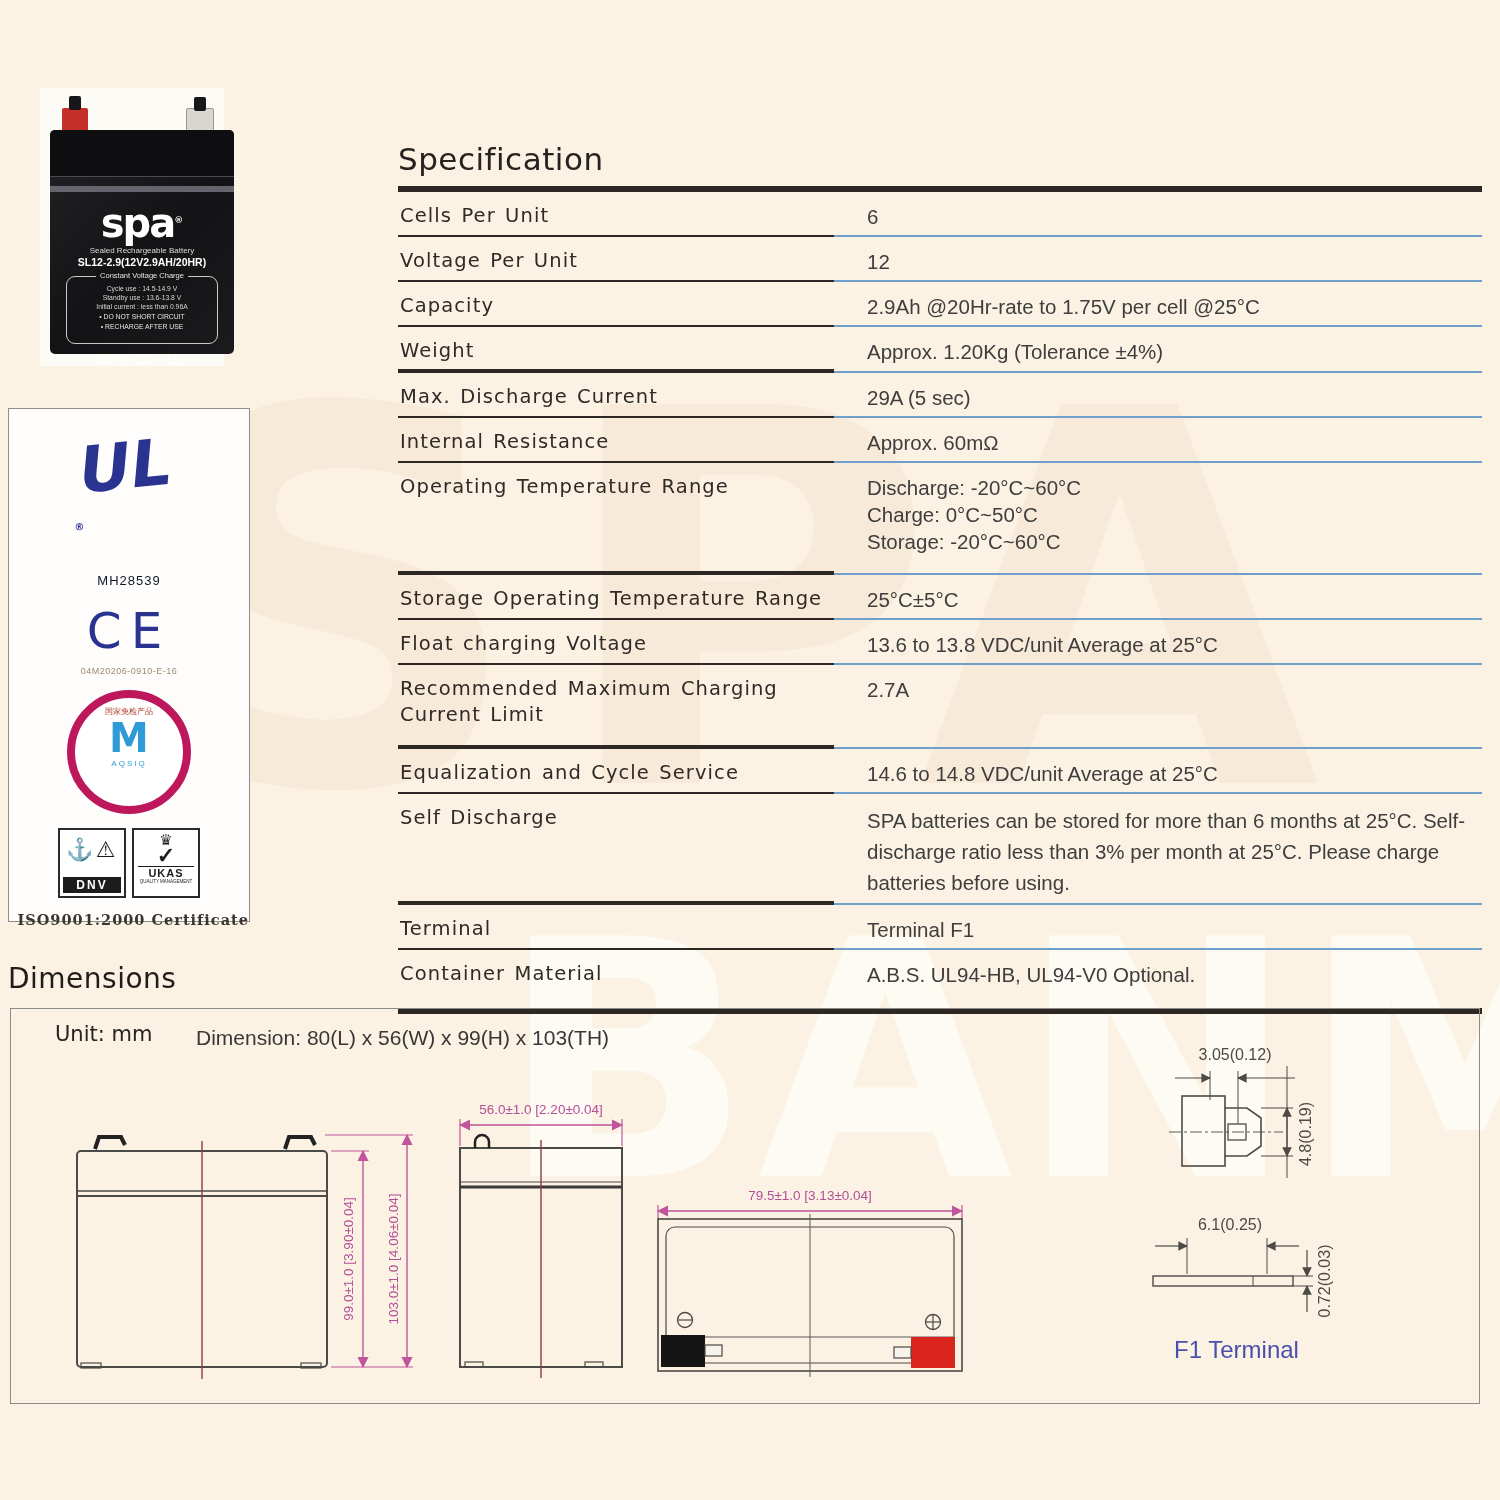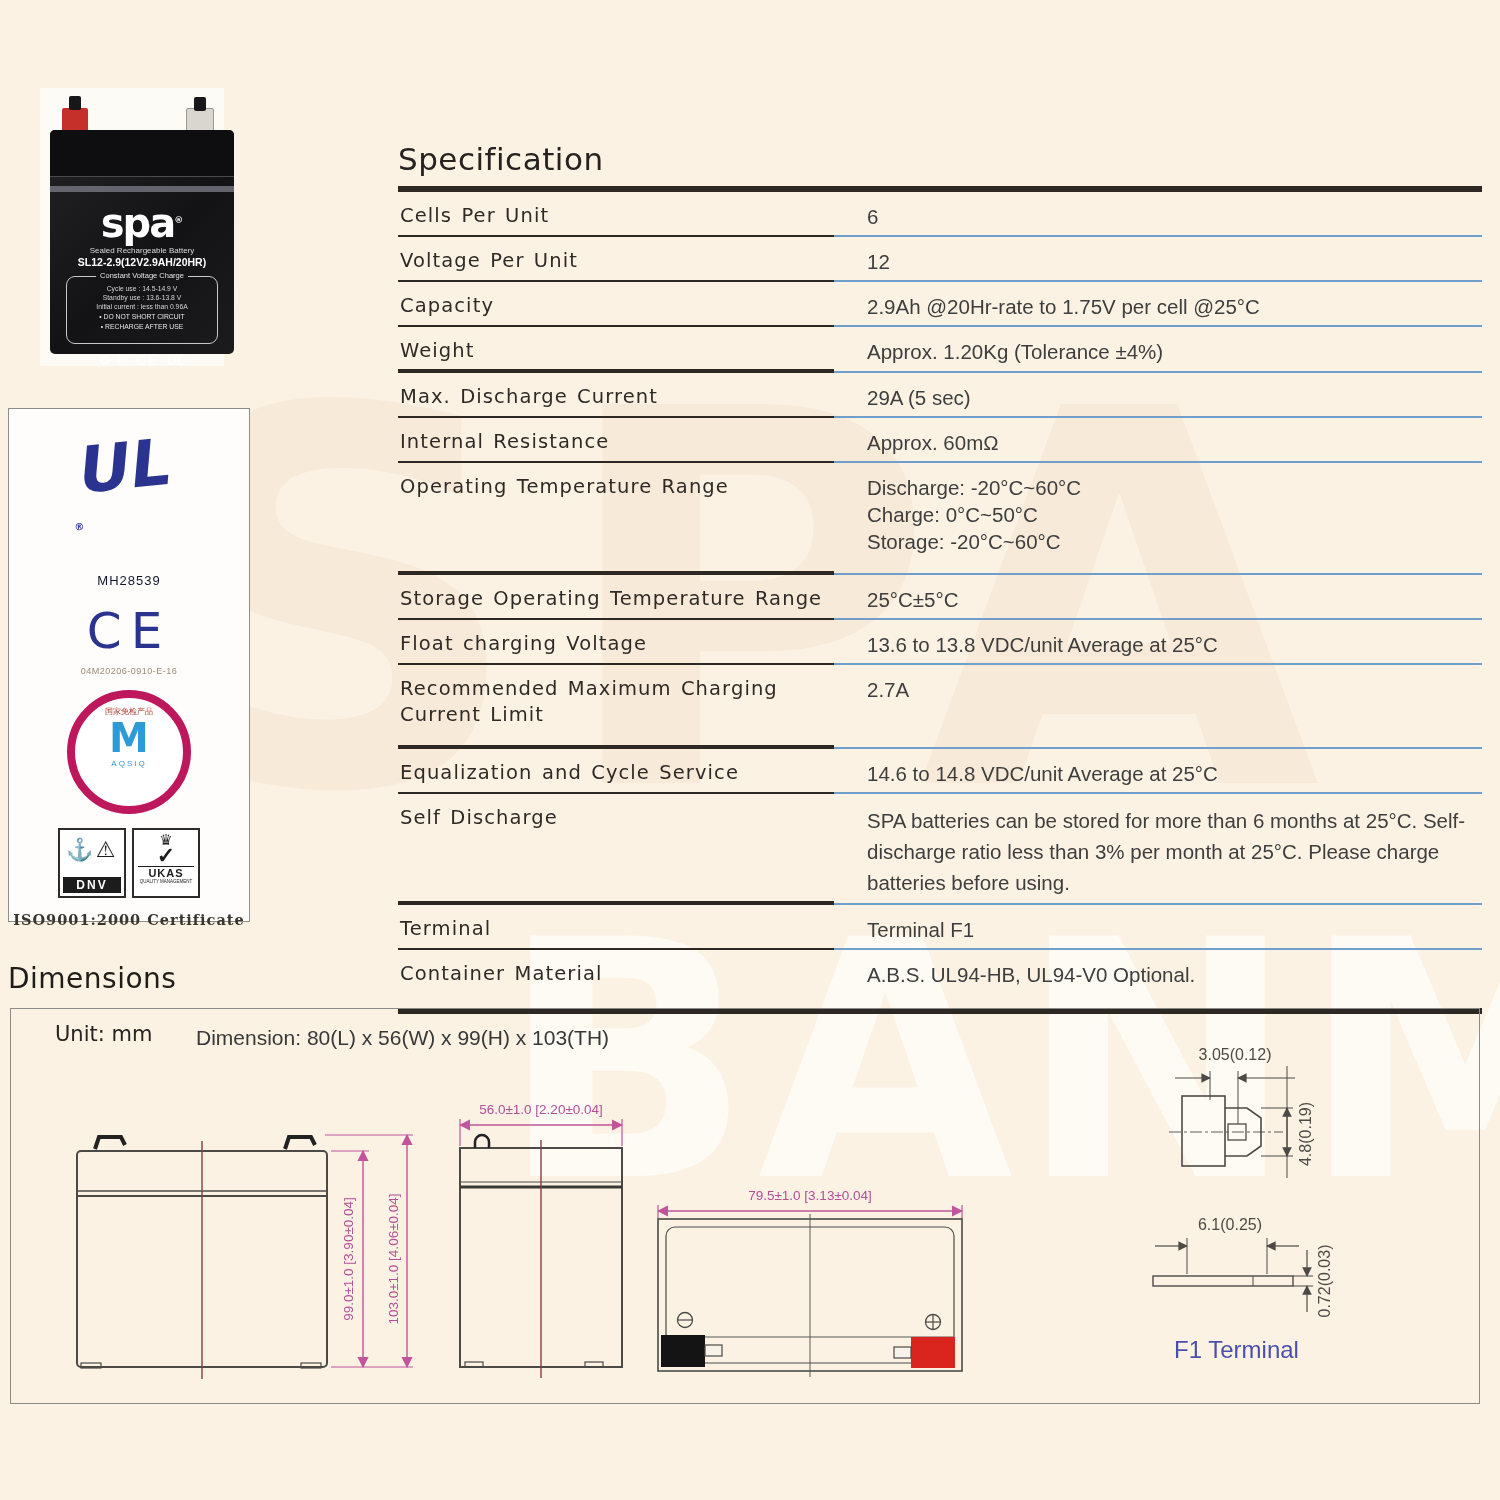--- a/index.html
+++ b/index.html
@@ -55,21 +55,21 @@
   .dnv-box,.ukas-box{width:64px;height:66px;border:2px solid #2b2b2b;background:#fff;position:relative;}
   .dnv-icons{font-size:22px;line-height:40px;color:#1c1c1c;letter-spacing:2px;}
   .dnv-bar{position:absolute;left:3px;right:3px;bottom:3px;height:16px;background:#1c1c1c;color:#fff;
            font-weight:bold;font-size:12px;line-height:16px;letter-spacing:2px;}
   .ukas-crown{font-size:15px;line-height:15px;color:#1c1c1c;margin-top:2px;}
   .ukas-check{font-size:22px;line-height:18px;font-weight:bold;color:#1c1c1c;}
   .ukas-name{font-size:11px;font-weight:bold;letter-spacing:1px;color:#1c1c1c;border-top:1px solid #1c1c1c;
              margin:1px 4px 0 4px;}
   .ukas-sub{font-size:4.5px;color:#1c1c1c;}
   .iso-text{font-family:"DejaVu Serif",serif;font-weight:bold;font-size:14.5px;color:#3a352e;
-            letter-spacing:1px;margin-top:13px;}
+            letter-spacing:1px;margin-top:13px;text-align:right;}
   
   .spec{position:absolute;left:398px;top:141px;width:1084px;}
   .spec-title{font-family:"DejaVu Sans",sans-serif;font-size:31px;color:#262220;letter-spacing:.5px;}
   .spec-rule{height:6px;background:#2e2824;margin-top:9px;}
   .srow{display:flex;align-items:stretch;}
   .slbl{width:436px;box-sizing:border-box;border-bottom:2px solid #2e2824;
         font-family:"DejaVu Sans",sans-serif;font-size:19.5px;letter-spacing:1.1px;word-spacing:2px;
         color:#2f2a26;padding:11px 10px 5px 2px;line-height:26px;}
   .sval{flex:1;box-sizing:border-box;border-bottom:2px solid #6f9fca;
         font-family:"Liberation Sans",sans-serif;font-size:20.5px;color:#3e3e3e;

